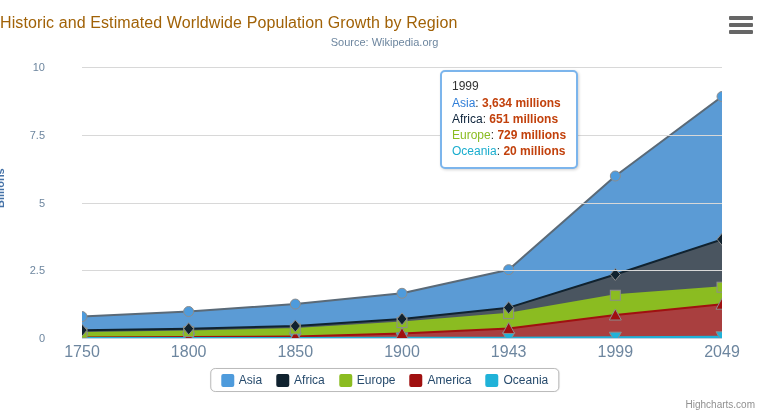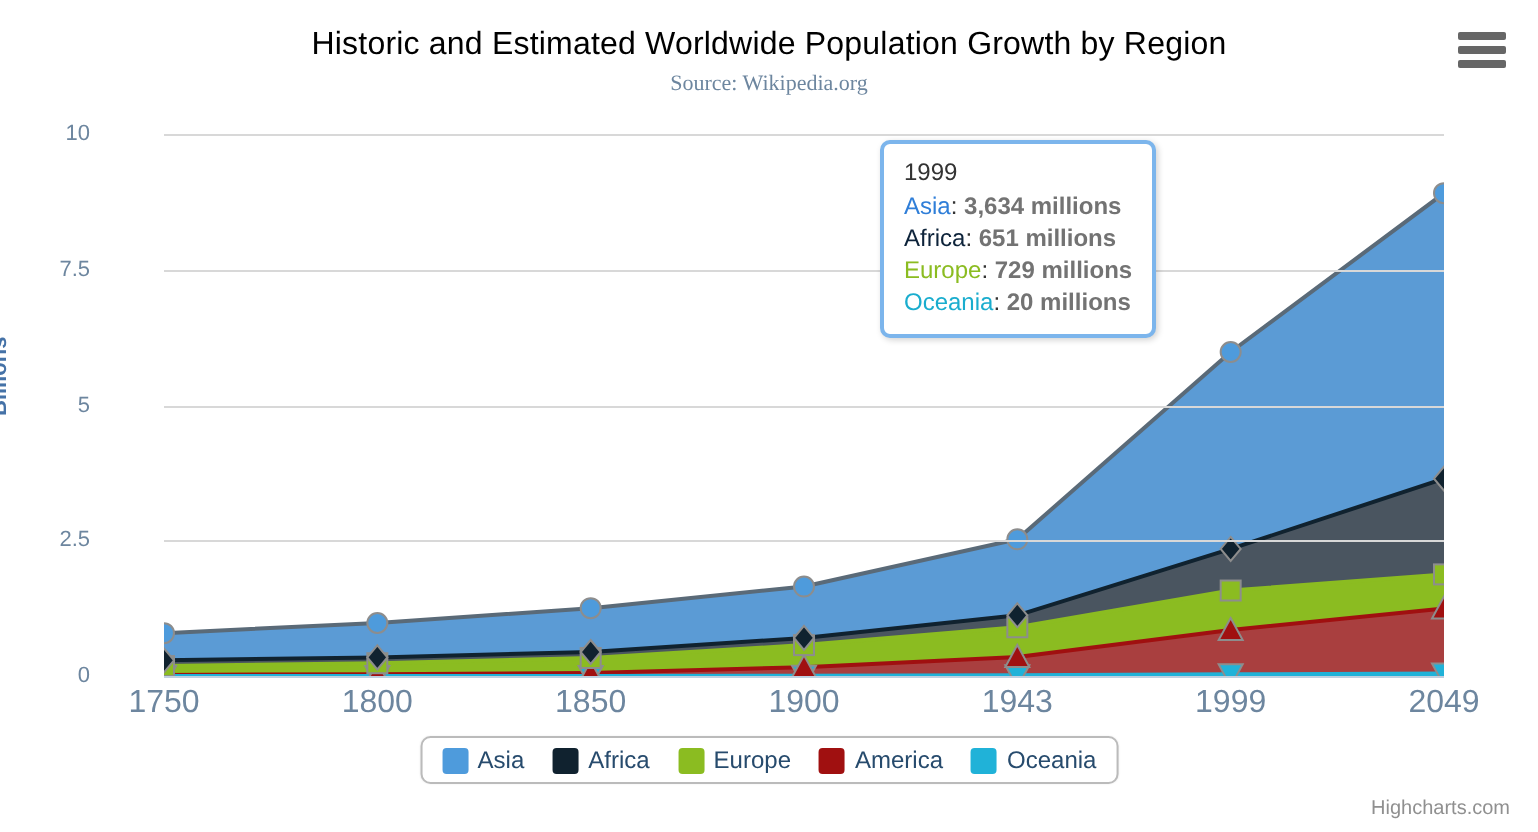--- a/index.html
+++ b/index.html
@@ -5,26 +5,26 @@
   html,body{margin:0;padding:0;}
   body{
     width:769px;height:416px;overflow:hidden;
     background:#ffffff;
     font-family:"Liberation Sans","DejaVu Sans",sans-serif;
     -webkit-font-smoothing:antialiased;
   }
   #chart{position:relative;width:769px;height:416px;}
 
   .title{
-    position:absolute;left:0;top:14px;width:769px;text-align:center;
-    font-size:16px;color:#000000;font-weight:normal;letter-spacing:.1px;
+    position:absolute;left:0;top:14px;width:769px;text-align:left;
+    font-size:16px;color:#a16207;font-weight:normal;letter-spacing:.1px;
   }
   .subtitle{
     position:absolute;left:0;top:36px;width:769px;text-align:center;
-    font-size:11px;color:#6d869f;font-family:Liberation Serif, serif;
+    font-size:11px;color:#6d869f;
   }
 
   .menu-btn{
     position:absolute;right:16px;top:16px;width:24px;height:20px;
     cursor:pointer;
   }
   .menu-btn span{
     display:block;height:4px;background:#666;border-radius:1px;margin-bottom:3px;
   }
 
@@ -67,21 +67,21 @@
   
   .tooltip{
     position:absolute;left:440px;top:70px;
     background:#fff;border:2px solid #7cb5ec;border-radius:5px;
     padding:7px 10px 8px 10px;box-shadow:1px 1px 3px rgba(0,0,0,.18);
     white-space:nowrap;
   }
   .tt-header{font-size:12px;color:#333;margin-bottom:2px;}
   .tt-row{font-size:12px;color:#333;line-height:16px;}
   .tt-name{font-weight:normal;}
-  .tt-val{font-weight:bold;color:#737373;}
+  .tt-val{font-weight:bold;color:#c2410c;}
 
   .credits{
     position:absolute;right:14px;bottom:6px;font-size:10px;color:#909090;padding-left:42px;
   }
 </style>
 </head>
 <body>
 
 <div id="chart">
 

